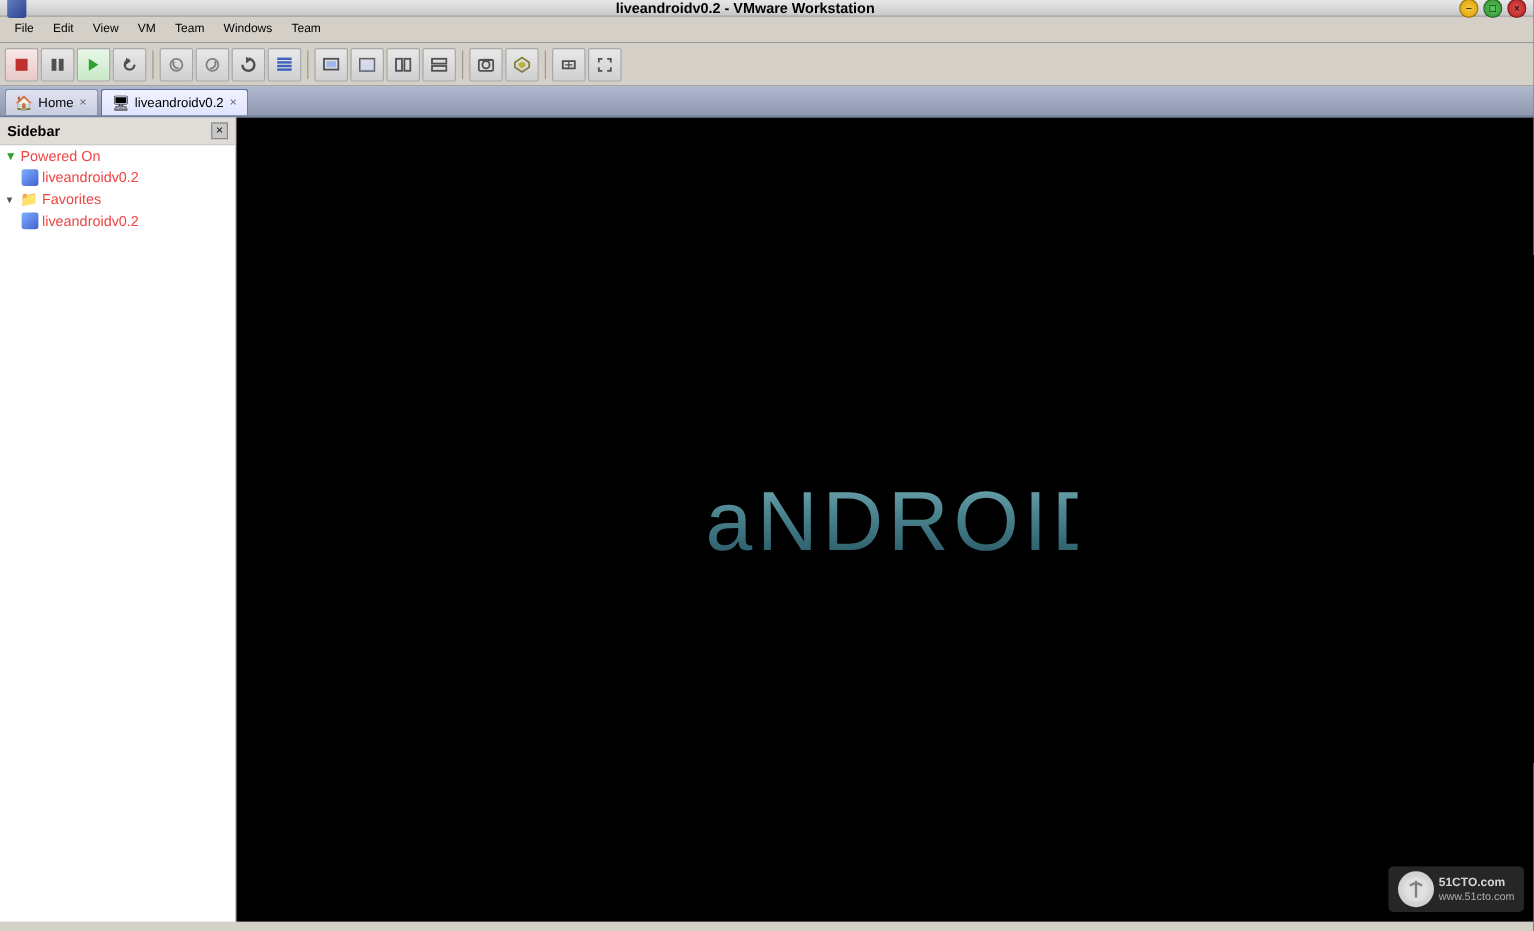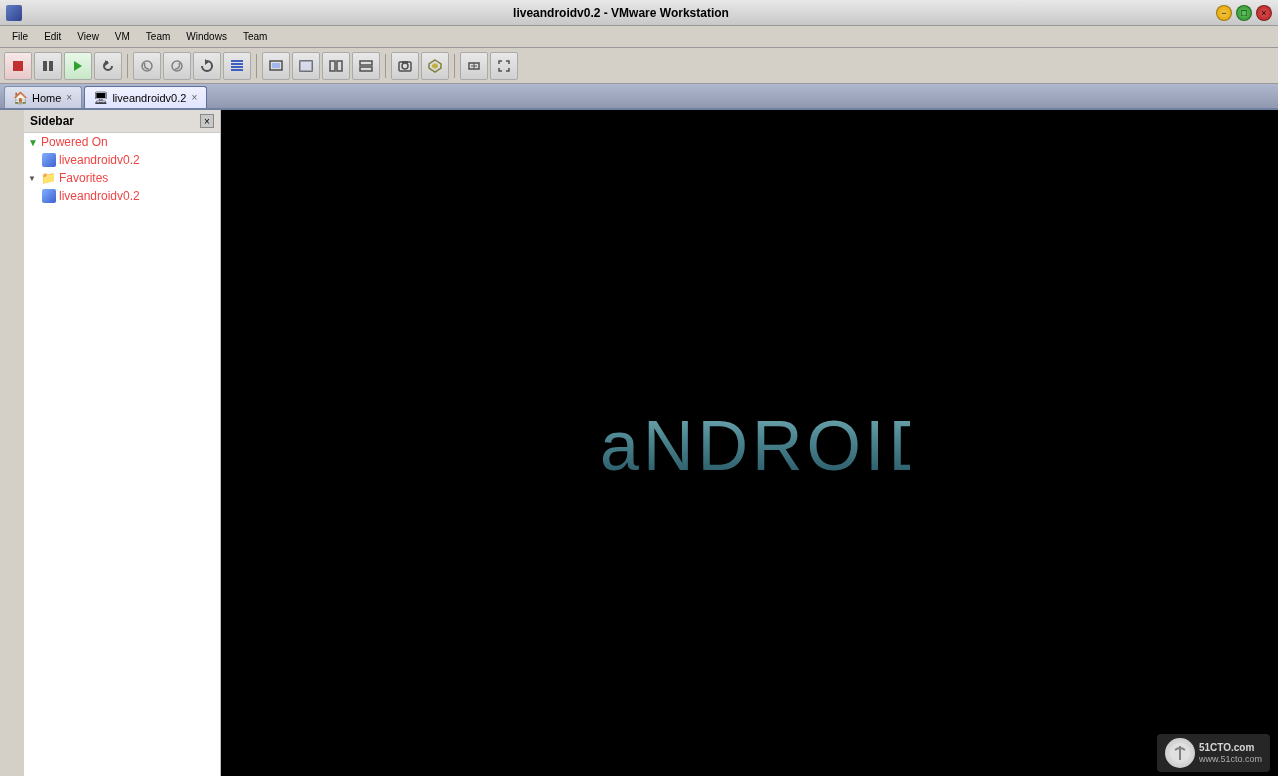--- a/index.html
+++ b/index.html
@@ -1,20 +1,20 @@
 <!DOCTYPE html>
 <html><head>
   <meta charset="utf-8">
   <style>
     * { margin: 0; padding: 0; box-sizing: border-box; }
     body { width: 1278px; height: 776px; background: #d4d0c8; font-family: 'Segoe UI', Tahoma, Arial, sans-serif; font-size: 12px; overflow: hidden; }
 
     
     #titlebar {
-      height: 26px;
+      height: 14px;
       background: linear-gradient(to bottom, #e8e8e8, #c8c8c8);
       display: flex;
       align-items: center;
       justify-content: space-between;
       padding: 0 6px;
       border-bottom: 1px solid #999;
     }
     #titlebar-title {
       flex: 1;
       text-align: center;
@@ -197,21 +197,20 @@
     #watermark-text {
       color: rgba(255,255,255,0.7);
       font-size: 9px;
       line-height: 1.3;
     }
 
     
     #content-area {
       display: flex;
       flex: 1;
-      padding-left: 24px;
     }
     #sidebar-panel {
       width: 197px;
       background: #fff;
       border-right: 1px solid #bbb;
       overflow-y: auto;
     }
     #vm-panel {
       flex: 1;
       background: #000;

